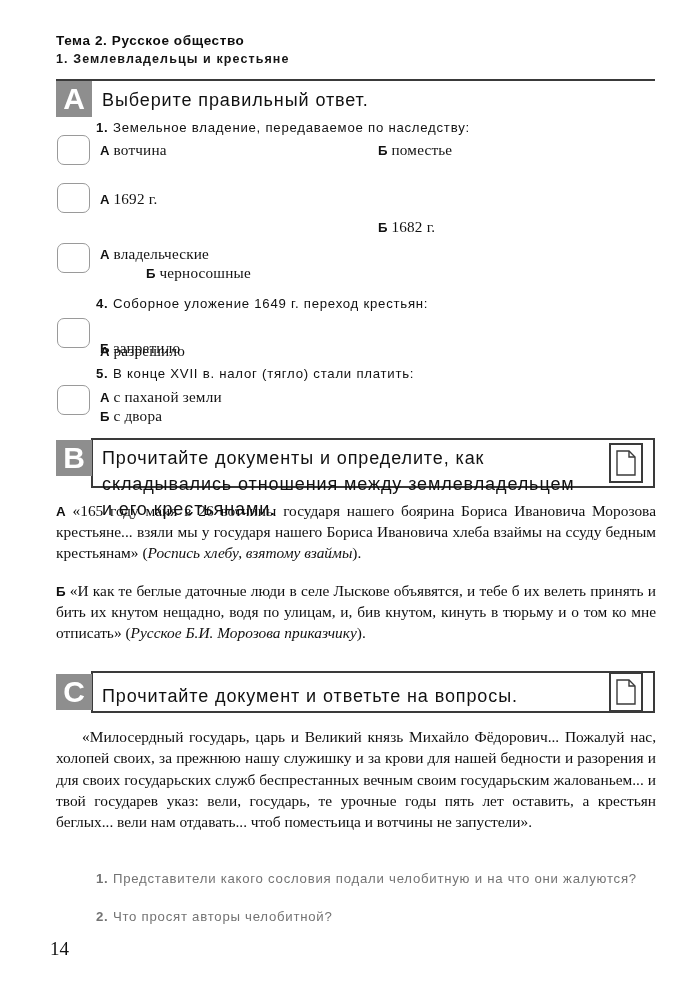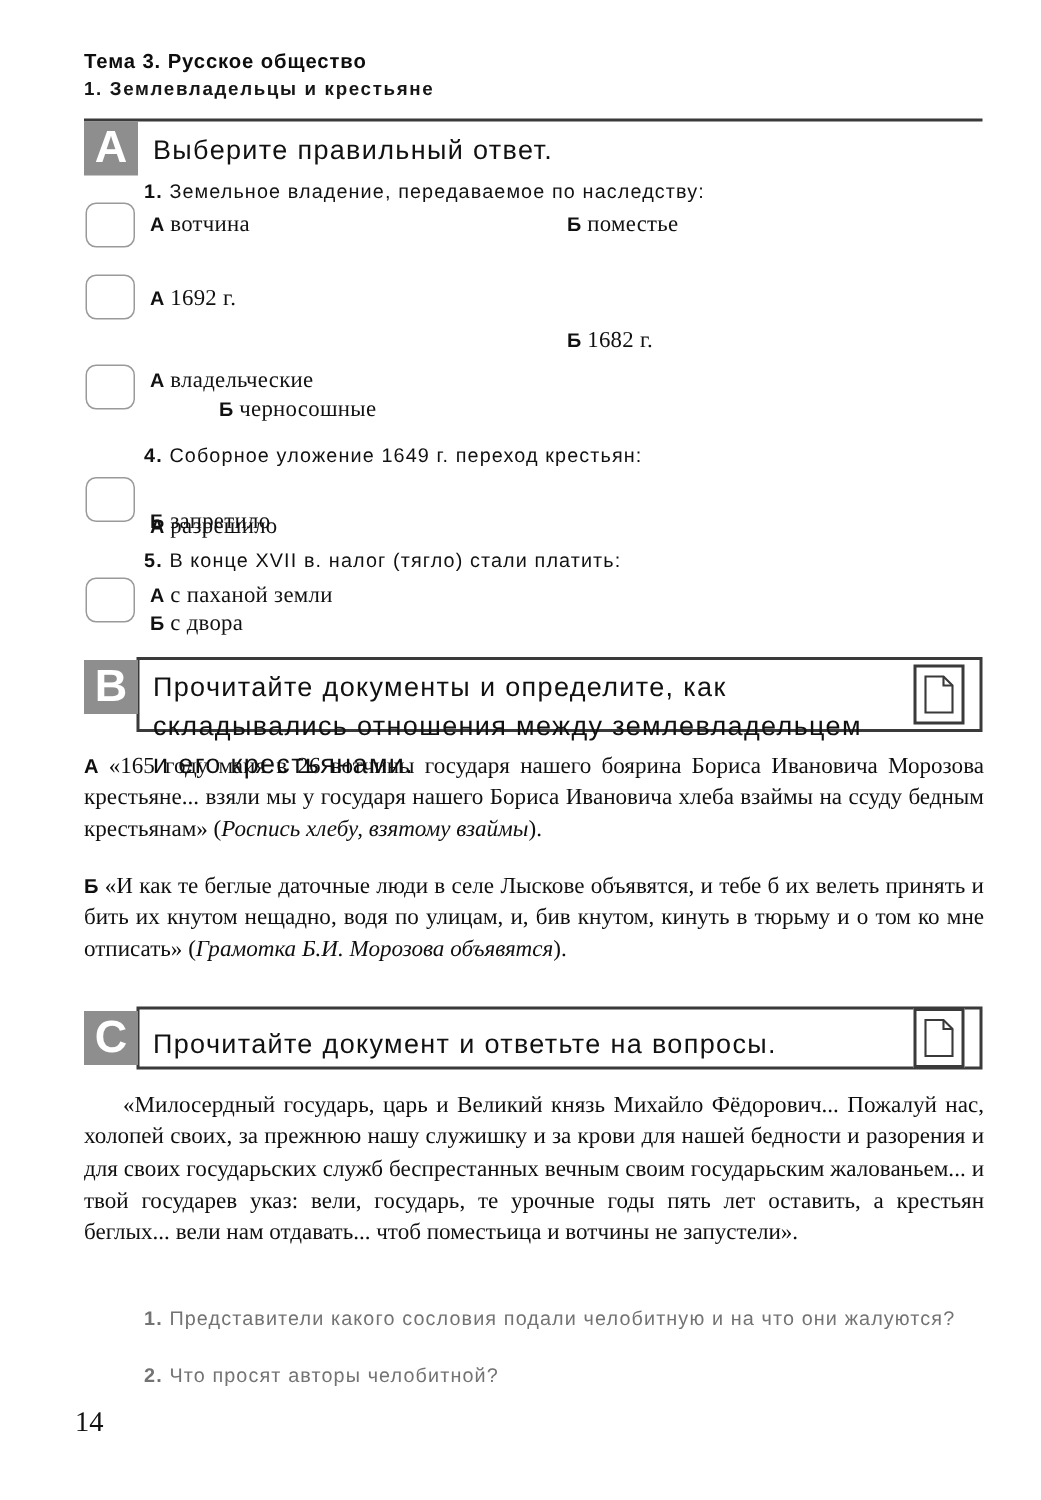--- a/index.html
+++ b/index.html
@@ -189,21 +189,21 @@
     font-size: 19px;
     color: #111;
   }
 </style>
 </head>
 <body>
 
 <div class="page">
 
   <div class="header">
-    <div class="theme-title">Тема 3. Русское общество</div>
+    <div class="theme-title">Тема 2. Русское общество</div>
     <div class="lesson-title">1. Землевладельцы и крестьяне</div>
   </div>
 
   <div class="task-rule" style="top:79px;"></div>
   <div class="letter-badge" style="left:56px; top:81px;">A</div>
   <div class="task-prompt" style="left:102px; top:88px; width:540px;">Выберите правильный ответ.</div>
 
   <div class="q-text" style="left:96px; top:120px;">
     <b>1.</b>
     <span>Земельное владение, передаваемое по наследству:</span>
@@ -276,21 +276,21 @@
     </svg>
   </div>
 
   <div class="doc-para" style="top:500px;">
     <span class="marker">А</span>
     <span>«165 году маия в 26 вотчины государя нашего боярина Бориса Ивановича Морозова крестьяне... взяли мы у государя нашего Бориса Ивановича хлеба взаймы на ссуду бедным крестьянам»</span><span> (</span><i>Роспись хлебу, взятому взаймы</i><span>).</span>
   </div>
 
   <div class="doc-para" style="top:580px;">
     <span class="marker">Б</span>
-    <span>«И как те беглые даточные люди в селе Лыскове объявятся, и тебе б их велеть принять и бить их кнутом нещадно, водя по улицам, и, бив кнутом, кинуть в тюрьму и о том ко мне отписать»</span><span> (</span><i>Грамотка Б.И. Морозова объявятся</i><span>).</span>
+    <span>«И как те беглые даточные люди в селе Лыскове объявятся, и тебе б их велеть принять и бить их кнутом нещадно, водя по улицам, и, бив кнутом, кинуть в тюрьму и о том ко мне отписать»</span><span> (</span><i>Русское Б.И. Морозова приказчику</i><span>).</span>
   </div>
 
   <div class="task-box" style="top:671px; width:564px; height:42px;"></div>
   <div class="letter-badge" style="left:56px; top:674px;">C</div>
   <div class="task-prompt" style="left:102px; top:684px; width:480px;">Прочитайте документ и ответьте на вопросы.</div>
   <div class="doc-icon" style="left:609px; top:672px;">
     <svg width="20" height="26" viewBox="0 0 20 26" aria-hidden="true">
       <path d="M1 1 H13 L19 7 V25 H1 Z" fill="#ffffff" stroke="#3a3a3a" stroke-width="1.4" stroke-linejoin="miter"></path>
       <path d="M13 1 V7 H19" fill="none" stroke="#3a3a3a" stroke-width="1.4"></path>
     </svg>

